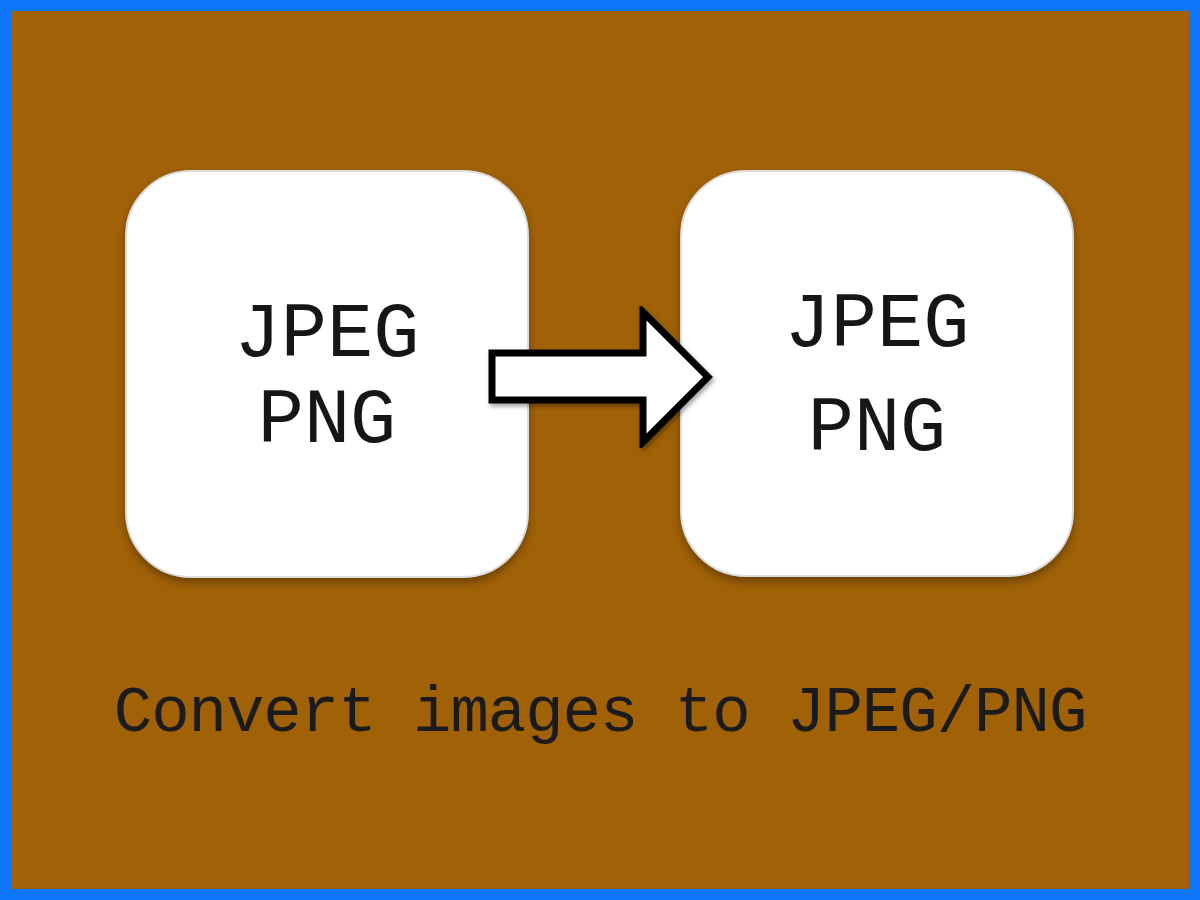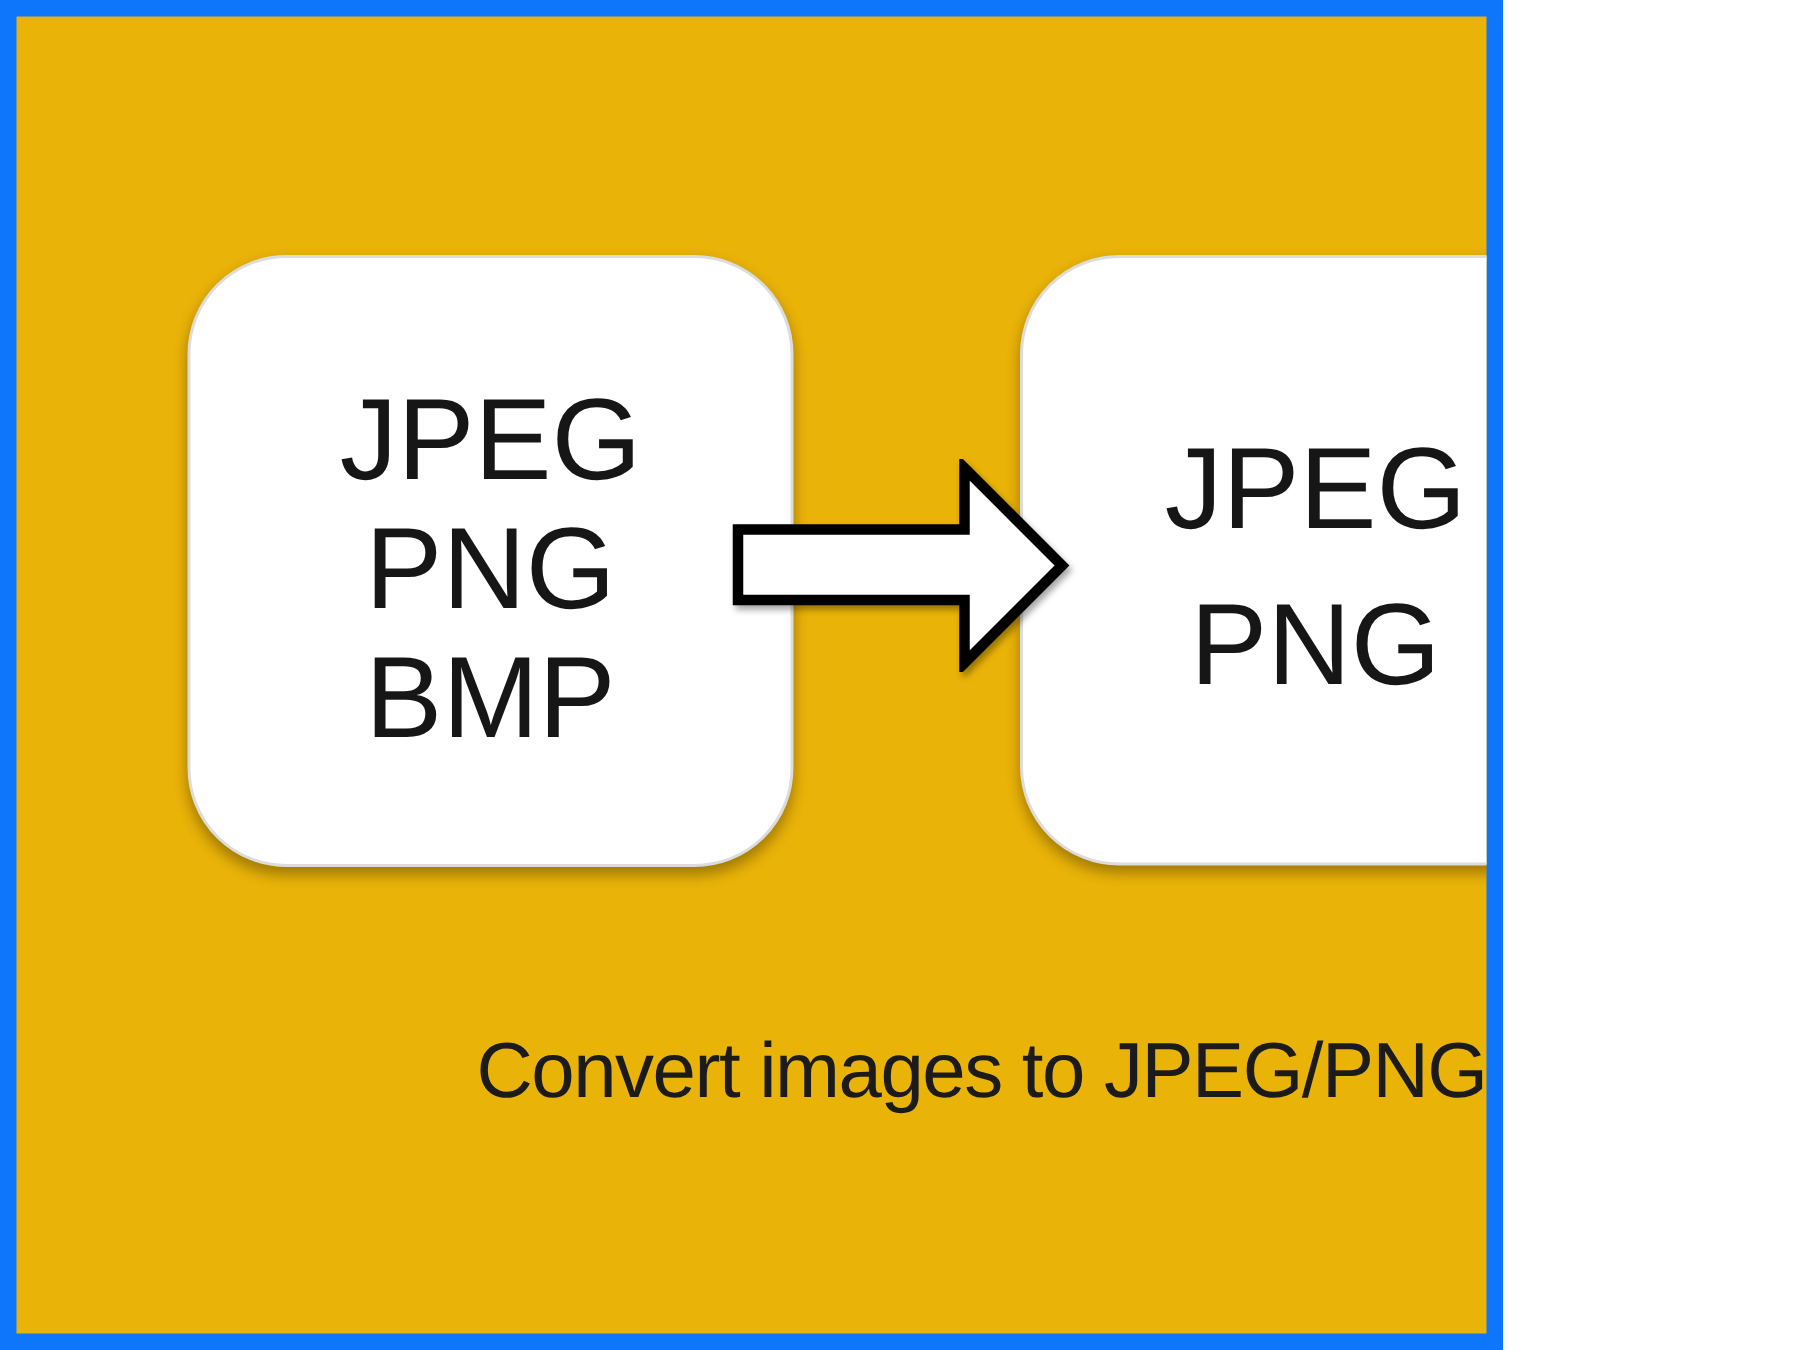--- a/index.html
+++ b/index.html
@@ -3,26 +3,26 @@
 <meta charset="utf-8">
 <style>
   html, body {
     margin: 0;
     padding: 0;
     background: #ffffff;
   }
   .frame {
     position: relative;
     box-sizing: border-box;
-    width: 1002px;
+    width: 1200px;
     height: 900px;
-    background: #eab308;
+    background: #a16207;
     border: 11px solid var(--accent, #0d76fa);
     overflow: hidden;
-    font-family: Liberation Sans, sans-serif;
+    font-family: Liberation Mono, monospace;
   }
   .card {
     position: absolute;
     box-sizing: border-box;
     background: #ffffff;
     border: 2px solid #dcdcdc;
     border-radius: 66px;
     box-shadow: 0 5px 9px rgba(0, 0, 0, 0.32);
     display: flex;
     flex-direction: column;
@@ -58,37 +58,36 @@
     width: 228px;
     height: 142px;
     z-index: 2;
     filter: drop-shadow(2px 3px 2px rgba(0, 0, 0, 0.35));
   }
   .caption {
     position: absolute;
     left: 0;
     right: 0;
     top: 656px;
-    text-align: right;
-    font-size: 52px;
+    text-align: center;
+    font-size: 64px;
     line-height: 94px;
     letter-spacing: -1px;
     color: #1b1b1b;
     white-space: nowrap;
   }
 </style>
 </head>
 <body>
 
 <div class="frame">
 
   <div class="card source">
     <div class="fmt">JPEG</div>
     <div class="fmt">PNG</div>
-    <div class="fmt">BMP</div>
   </div>
 
   <div class="card target">
     <div class="fmt">JPEG</div>
     <div class="fmt">PNG</div>
   </div>
 
   <div class="arrow-wrap">
     <svg width="228" height="142" viewBox="0 0 228 142" xmlns="http://www.w3.org/2000/svg">
       <polygon points="6,47 157,47 157,6 222,71 157,136 157,94 6,94" fill="#ffffff" stroke="#000000" stroke-width="7" stroke-linejoin="miter"></polygon>

